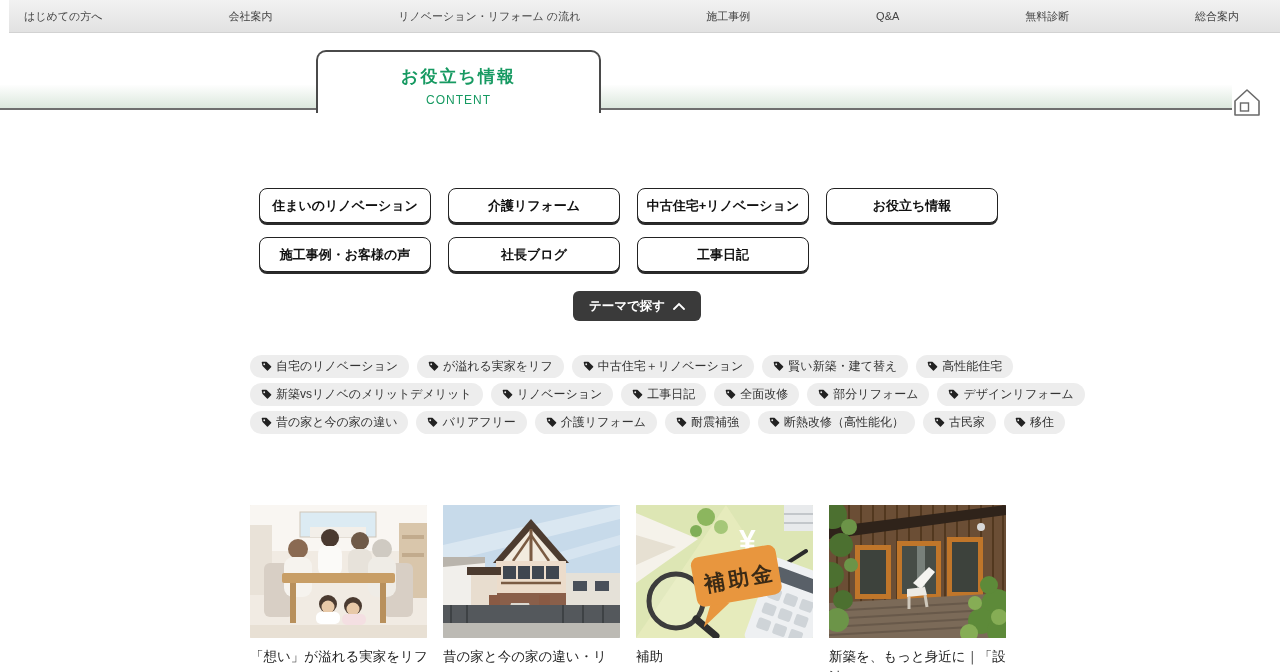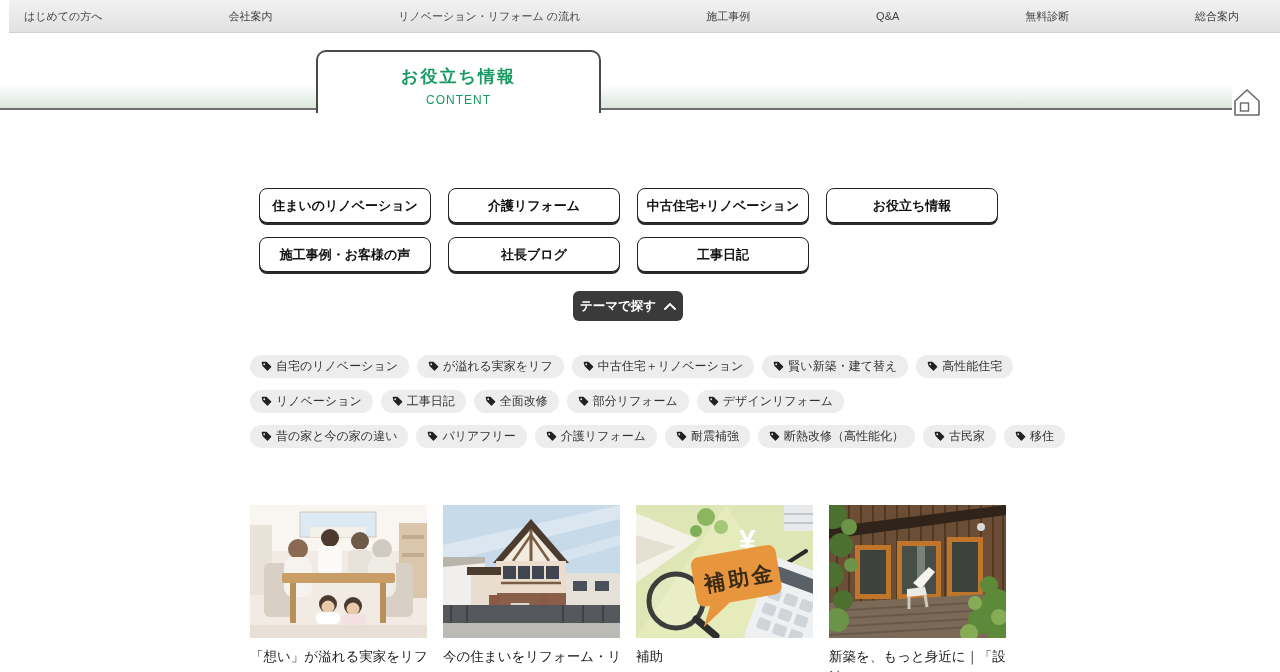--- a/index.html
+++ b/index.html
@@ -41,28 +41,28 @@
     display:grid; grid-template-columns:repeat(4,172px); column-gap:17px; row-gap:14px; z-index:2;
   }
   .cat-btn {
     height:35px; background:#fff; border:1px solid #222; border-radius:8px;
     box-shadow:0 2px 0 #2a2a2a; font-size:13px; font-weight:bold; color:#111;
     display:flex; align-items:center; justify-content:center; cursor:pointer; white-space:nowrap;
   }
 
   
   .theme-btn {
-    position:absolute; left:573px; top:291px; width:110px; height:30px;
+    position:absolute; left:573px; top:291px; width:128px; height:30px;
     background:#3a3a3a; border-radius:6px; color:#fff; font-size:12.5px; font-weight:bold;
     display:flex; align-items:center; justify-content:center; gap:8px; cursor:pointer;
   }
 
   
   .tags { position:absolute; left:250px; top:355px; width:720px; }
-  .tag-row { display:flex; gap:8px; margin-bottom:12px; }
+  .tag-row { display:flex; gap:8px; margin-bottom:5px; }
   .pill {
     background:#ededed; border-radius:12px; height:23px; padding:0 11px;
     display:flex; align-items:center; gap:4px; font-size:12px; color:#333;
     cursor:pointer; white-space:nowrap;
   }
   .pill svg { flex:0 0 auto; }
 
   
   .cards {
     position:absolute; left:250px; top:505px;
@@ -149,20 +149,27 @@
       </span>
     <span class="pill">
         <svg width="11" height="11" viewBox="0 0 16 16">
           <path fill="#222" d="M1 2a1 1 0 0 1 1-1h5.6a1 1 0 0 1 .7.3l6.4 6.4a1 1 0 0 1 0 1.4l-4.6 4.6a1 1 0 0 1-1.4 0L2.3 7.3A1 1 0 0 1 2 6.6z"></path>
           <circle cx="4.7" cy="4.7" r="1.3" fill="#ededed"></circle>
         </svg>
         <span>高性能住宅</span>
       </span>
   </div>
   <div class="tag-row">
+    <span class="pill">
+        <svg width="11" height="11" viewBox="0 0 16 16">
+          <path fill="#222" d="M1 2a1 1 0 0 1 1-1h5.6a1 1 0 0 1 .7.3l6.4 6.4a1 1 0 0 1 0 1.4l-4.6 4.6a1 1 0 0 1-1.4 0L2.3 7.3A1 1 0 0 1 2 6.6z"></path>
+          <circle cx="4.7" cy="4.7" r="1.3" fill="#ededed"></circle>
+        </svg>
+        <span>新築vsリノベのメリットデメリット</span>
+      </span>
     <span class="pill">
         <svg width="11" height="11" viewBox="0 0 16 16">
           <path fill="#222" d="M1 2a1 1 0 0 1 1-1h5.6a1 1 0 0 1 .7.3l6.4 6.4a1 1 0 0 1 0 1.4l-4.6 4.6a1 1 0 0 1-1.4 0L2.3 7.3A1 1 0 0 1 2 6.6z"></path>
           <circle cx="4.7" cy="4.7" r="1.3" fill="#ededed"></circle>
         </svg>
         <span>リノベーション</span>
       </span>
     <span class="pill">
         <svg width="11" height="11" viewBox="0 0 16 16">
           <path fill="#222" d="M1 2a1 1 0 0 1 1-1h5.6a1 1 0 0 1 .7.3l6.4 6.4a1 1 0 0 1 0 1.4l-4.6 4.6a1 1 0 0 1-1.4 0L2.3 7.3A1 1 0 0 1 2 6.6z"></path>
@@ -317,21 +324,21 @@
         <rect x="0" y="100" width="177" height="18" fill="#54585c"></rect>
         <line x1="8" y1="100" x2="8" y2="118" stroke="#3e4245" stroke-width="2"></line>
         <line x1="24" y1="100" x2="24" y2="118" stroke="#3e4245" stroke-width="2"></line>
         <line x1="120" y1="100" x2="120" y2="118" stroke="#3e4245" stroke-width="2"></line>
         <line x1="140" y1="100" x2="140" y2="118" stroke="#3e4245" stroke-width="2"></line>
         <line x1="160" y1="100" x2="160" y2="118" stroke="#3e4245" stroke-width="2"></line>
         <rect x="0" y="118" width="177" height="15" fill="#bcbab4"></rect>
       </svg>
     </div>
     <div class="card-title">
-      <div>今の住まいをリフォーム・リ</div>
+      <div>昔の家と今の家の違い・リ</div>
       <div>ノ</div>
     </div>
   </div>
 
   <div class="card">
     <div class="card-img">
       <svg width="177" height="133" viewBox="0 0 177 133">
         <rect width="177" height="133" fill="#dde6b4"></rect>
         <polygon points="0,133 90,0 177,133" fill="#e9edbf" opacity="0.7"></polygon>
         <polygon points="0,8 62,34 0,78" fill="#f5f2ea"></polygon>

